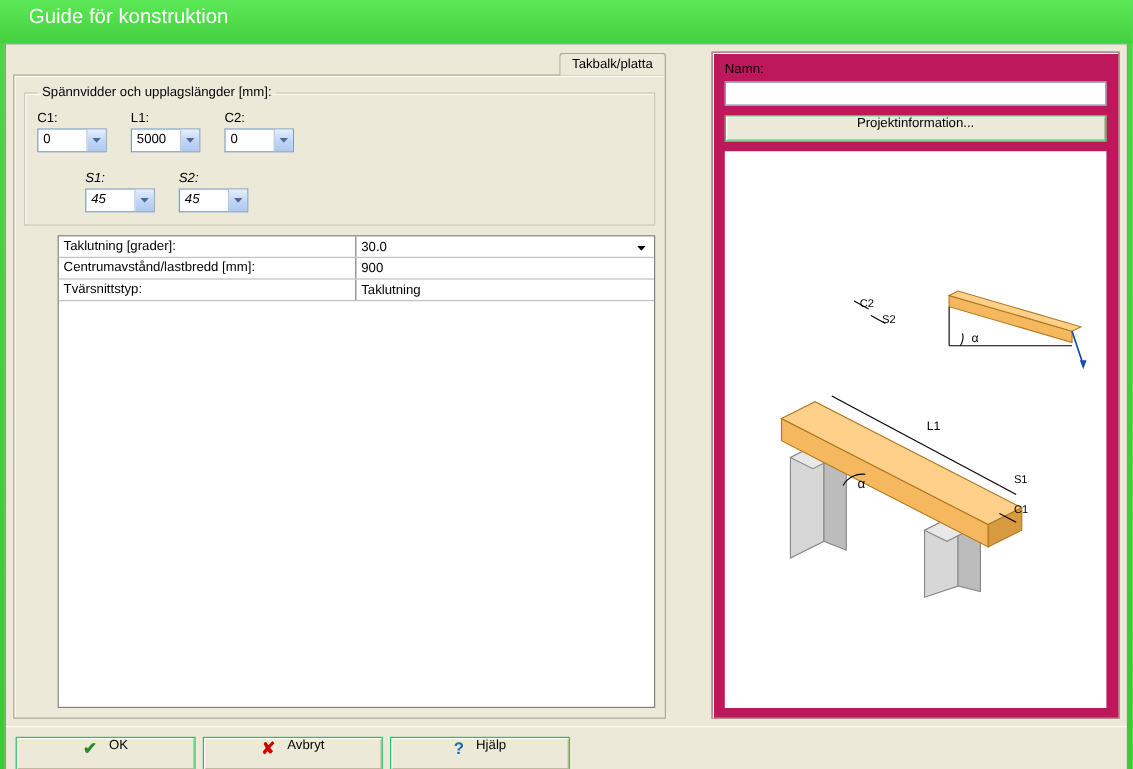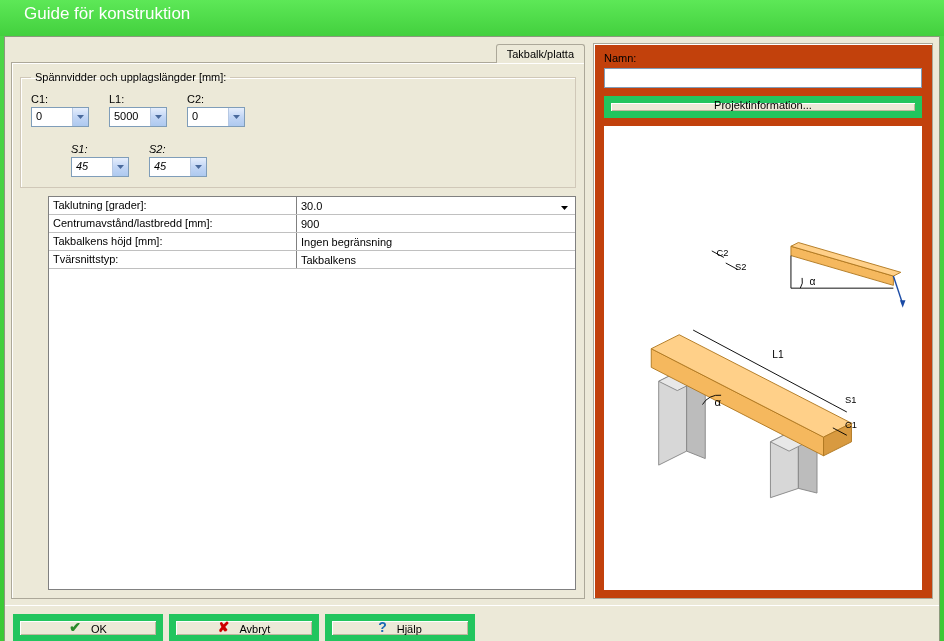--- a/index.html
+++ b/index.html
@@ -35,24 +35,25 @@
   }
   .left-panel {
     flex: 1;
     display: flex;
     flex-direction: column;
   }
   .right-panel {
     width: 340px;
     border: 1px solid #aca899;
     padding: 8px 10px;
-    background: #c2410c;
+    background: #be185d;
     box-shadow: inset 1px 1px 0 #fff;
     display: flex;
     flex-direction: column;
+    margin-left: 30px;
   }
   .tab-container {
     display: flex;
     flex-direction: column;
     flex: 1;
   }
   .tab-header {
     display: flex;
     position: relative;
     top: 1px;
@@ -136,25 +137,25 @@
   .prop-value { flex: 1; padding: 2px 4px; display:flex; align-items:center; justify-content:space-between;}
   .button-bar {
     display: flex;
     gap: 6px;
     padding: 8px;
     border-top: 1px solid #fff;
   }
   .btn {
     width: 150px;
     height: 28px;
-    border: 7px solid #22c55e;
+    border: 1px solid #22c55e;
     background: #ece9d8;
     box-shadow: inset 1px 1px 0 #fff, inset -1px -1px 0 #c0b8a0;
     display: flex;
-    align-items: flex-end;
+    align-items: flex-start;
     justify-content: center;
     gap: 10px;
     font-size: 11px;
     cursor: pointer;
   }
   .btn.wide { width: 318px; height: 22px; justify-content:center;}
   .namn-label { margin-bottom: 4px; }
   .namn-input {
     width: 100%;
     height: 20px;
@@ -272,29 +273,23 @@
                 </span>
               </div>
             </div>
             <div class="prop-row">
               <div class="prop-label">Centrumavstånd/lastbredd [mm]:</div>
               <div class="prop-value">
                   <span>900</span>
                 </div>
             </div>
             <div class="prop-row">
-              <div class="prop-label">Takbalkens höjd [mm]:</div>
-              <div class="prop-value">
-                  <span>Ingen begränsning</span>
-                </div>
-            </div>
-            <div class="prop-row">
               <div class="prop-label">Tvärsnittstyp:</div>
               <div class="prop-value">
-                  <span>Takbalkens</span>
+                  <span>Taklutning</span>
                 </div>
             </div>
           </div>
 
         </div>
       </div>
     </div>
 
     <div class="right-panel">
       <div class="namn-label">Namn:</div>

